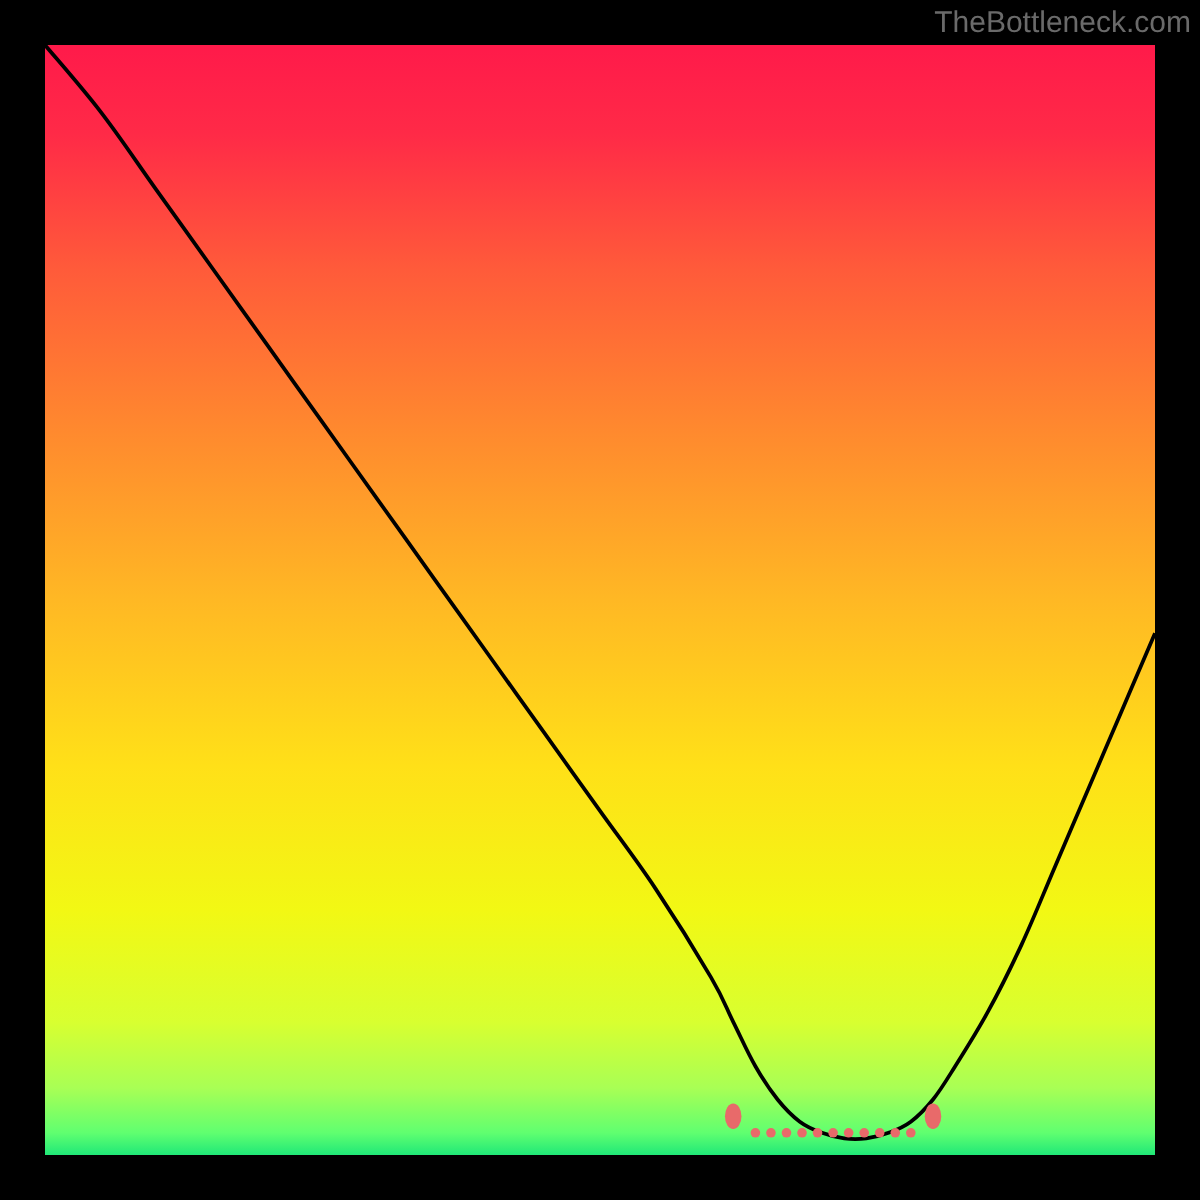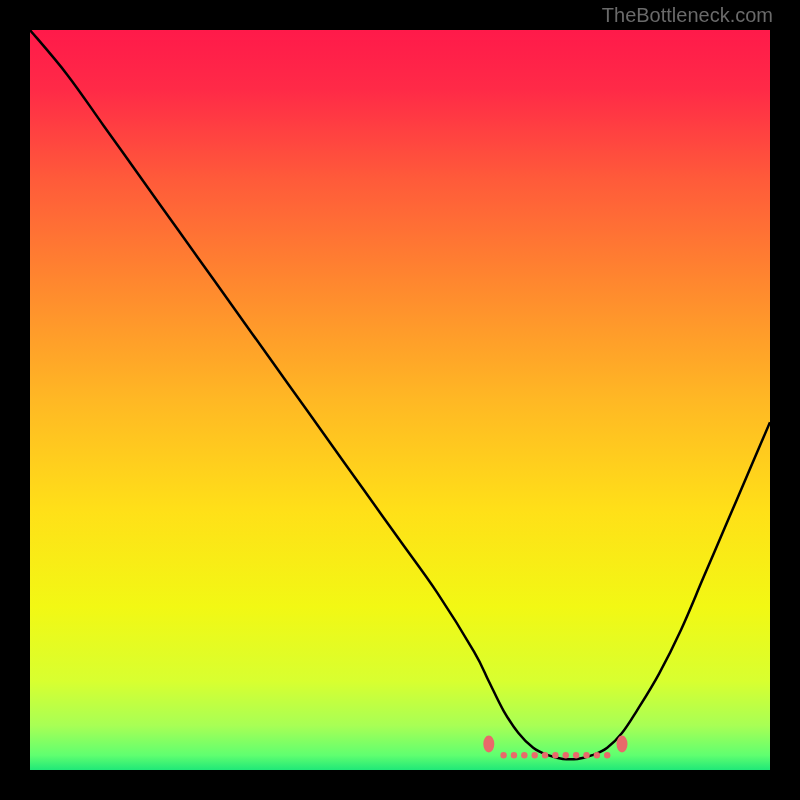--- a/index.html
+++ b/index.html
@@ -1,17 +1,17 @@
 <!DOCTYPE html>
 <html><head>
 <meta charset="utf-8">
 <style>
   * { margin: 0; padding: 0; box-sizing: border-box; }
   body { width: 800px; height: 800px; background: #000; position: relative; font-family: Arial, sans-serif; }
-  .watermark { position: absolute; top: 4px; right: 27px; color: #6a6a6a; font-size: 20px; font-weight: 500; z-index: 10; }
+  .watermark { position: absolute; top: 4px; right: 6px; color: #6a6a6a; font-size: 20px; font-weight: 500; z-index: 10; }
   .plot-area { position: absolute; top: 30px; left: 30px; width: 740px; height: 740px; }
   .gradient-bg { position: absolute; top: 0; left: 0; width: 100%; height: 100%; }
   svg.curve { position: absolute; top: 0; left: 0; width: 100%; height: 100%; }
 </style>
 </head>
 <body>
 
 <div class="watermark">TheBottleneck.com</div>
 
 <div class="plot-area">

